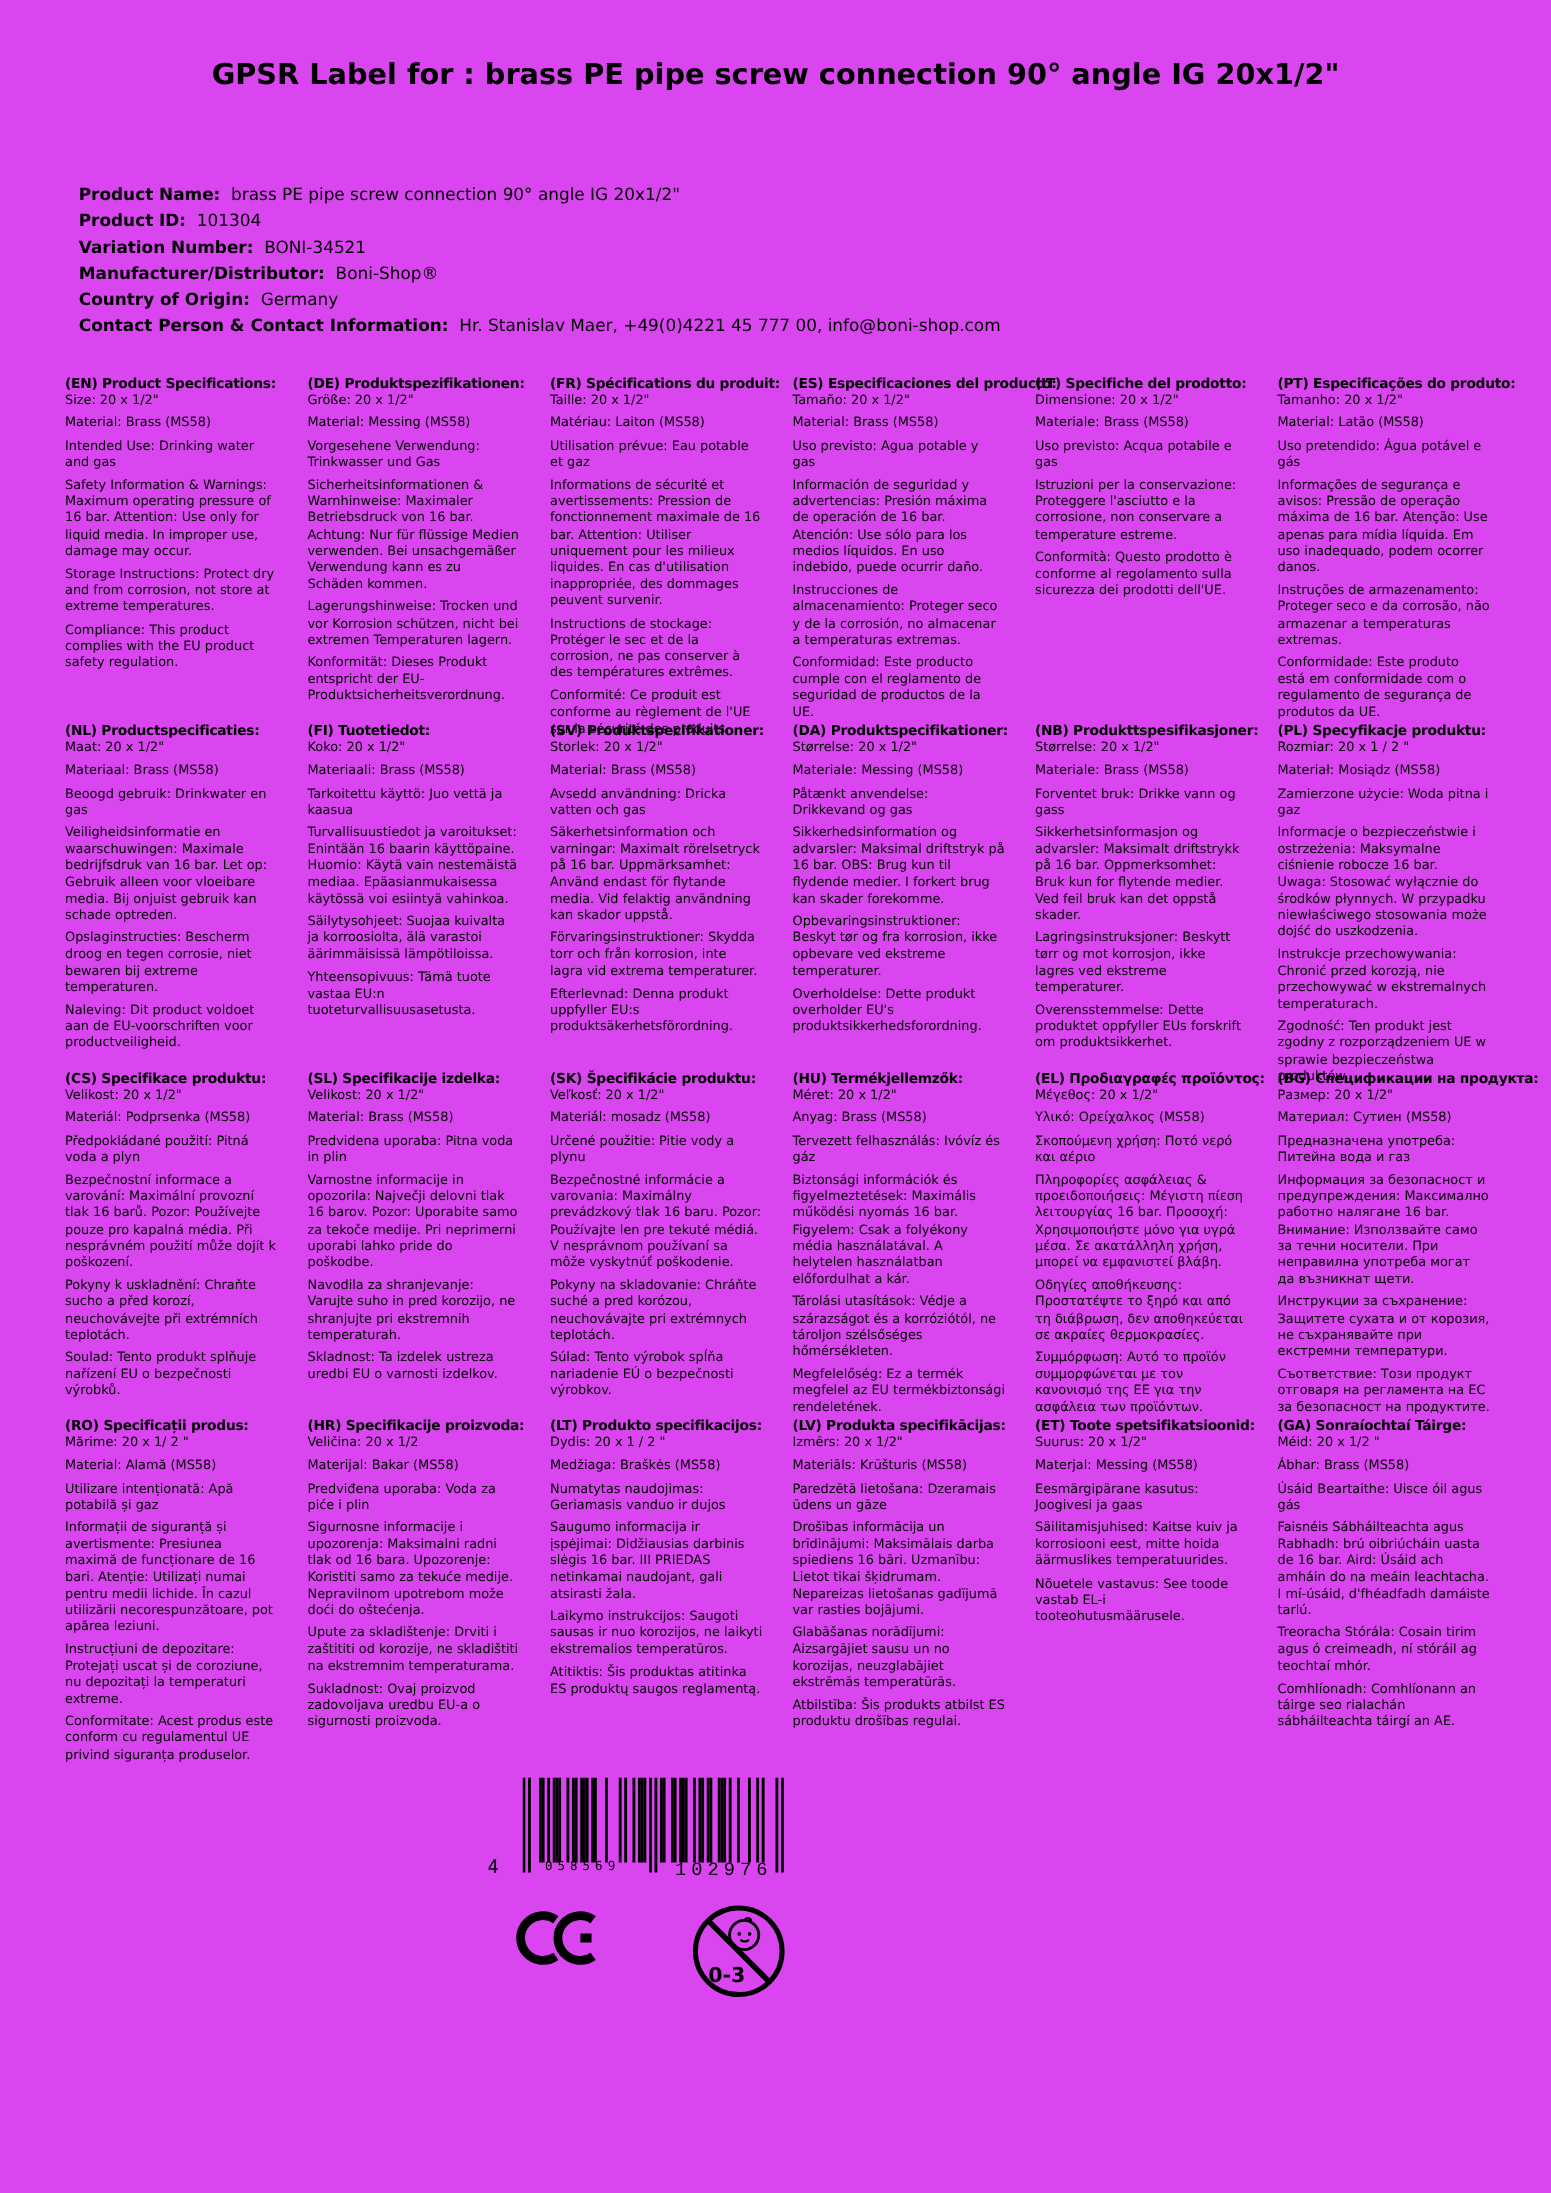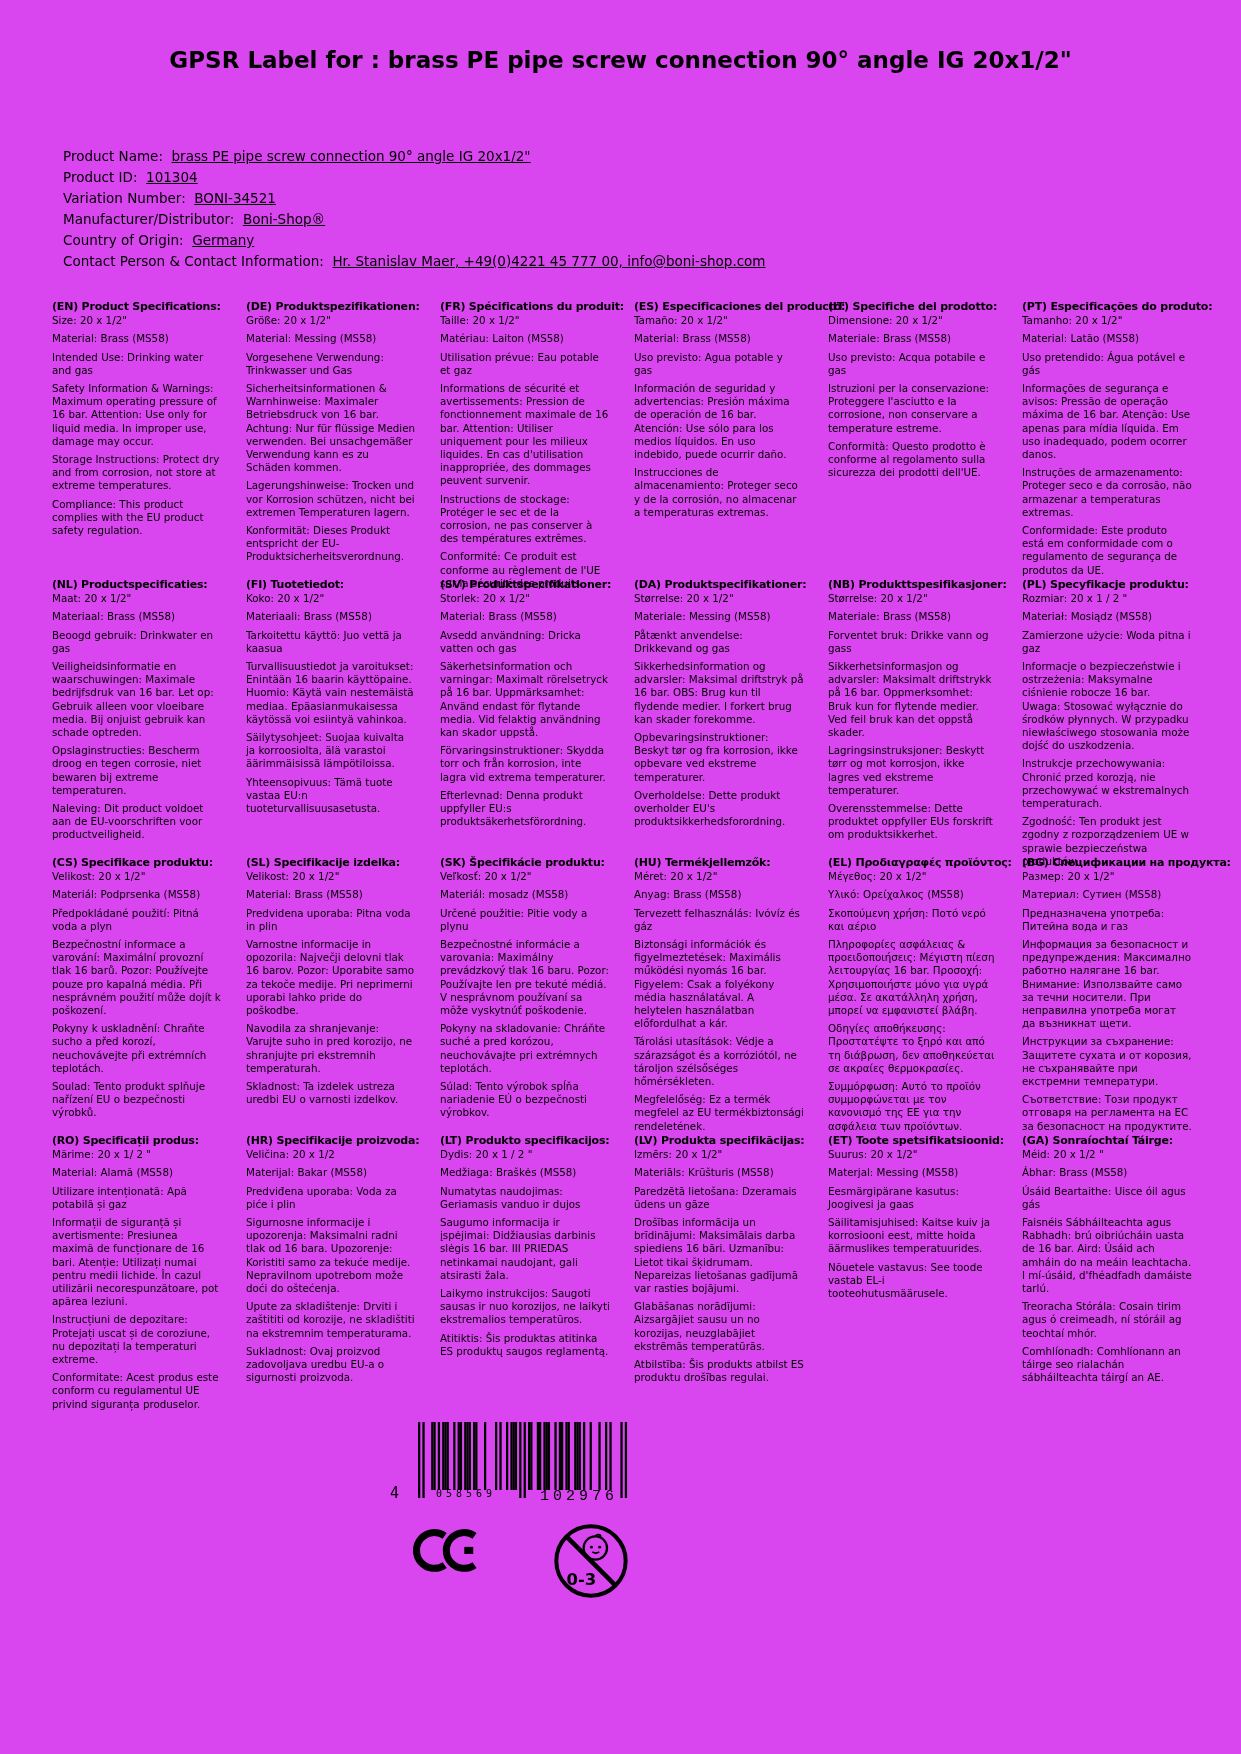--- a/index.html
+++ b/index.html
@@ -21,22 +21,22 @@
     font-weight:bold;
     line-height:32px;
   }
   .product-info{
     position:absolute;
     top:146px; left:63px; right:60px;
     font-size:13.5px;
     line-height:21px;
   }
   .info-row{white-space:nowrap;}
-  .info-label{font-weight:normal;margin-top:16px;}
-  .info-value{font-weight:normal;text-decoration:underline;}
+  .info-label{font-weight:bold;margin-top:16px;}
+  .info-value{font-weight:normal;}
   .spec-grid{
     position:absolute;
     top:300px; left:52px;
     width:1140px;
     display:grid;
     grid-template-columns:repeat(6,170px);
     column-gap:24px;
     grid-auto-rows:278px;
   }
   .spec-block{
@@ -130,20 +130,21 @@
         <p class="spec-line">Conformité: Ce produit est conforme au règlement de l'UE sur la sécurité des produits.</p>
       </div>
 
   <div class="spec-block">
     <div class="spec-heading">(ES) Especificaciones del producto:</div>
   <p class="spec-line">Tamaño: 20 x 1/2"</p>
         <p class="spec-line">Material: Brass (MS58)</p>
         <p class="spec-line">Uso previsto: Agua potable y gas</p>
         <p class="spec-line">Información de seguridad y advertencias: Presión máxima de operación de 16 bar. Atención: Use sólo para los medios líquidos. En uso indebido, puede ocurrir daño.</p>
         <p class="spec-line">Instrucciones de almacenamiento: Proteger seco y de la corrosión, no almacenar a temperaturas extremas.</p>
+        <p class="spec-line">Conformidad: Este producto cumple con el reglamento de seguridad de productos de la UE.</p>
       </div>
 
   <div class="spec-block">
     <div class="spec-heading">(IT) Specifiche del prodotto:</div>
   <p class="spec-line">Dimensione: 20 x 1/2"</p>
         <p class="spec-line">Materiale: Brass (MS58)</p>
         <p class="spec-line">Uso previsto: Acqua potabile e gas</p>
         <p class="spec-line">Istruzioni per la conservazione: Proteggere l'asciutto e la corrosione, non conservare a temperature estreme.</p>
         <p class="spec-line">Conformità: Questo prodotto è conforme al regolamento sulla sicurezza dei prodotti dell'UE.</p>
       </div>

